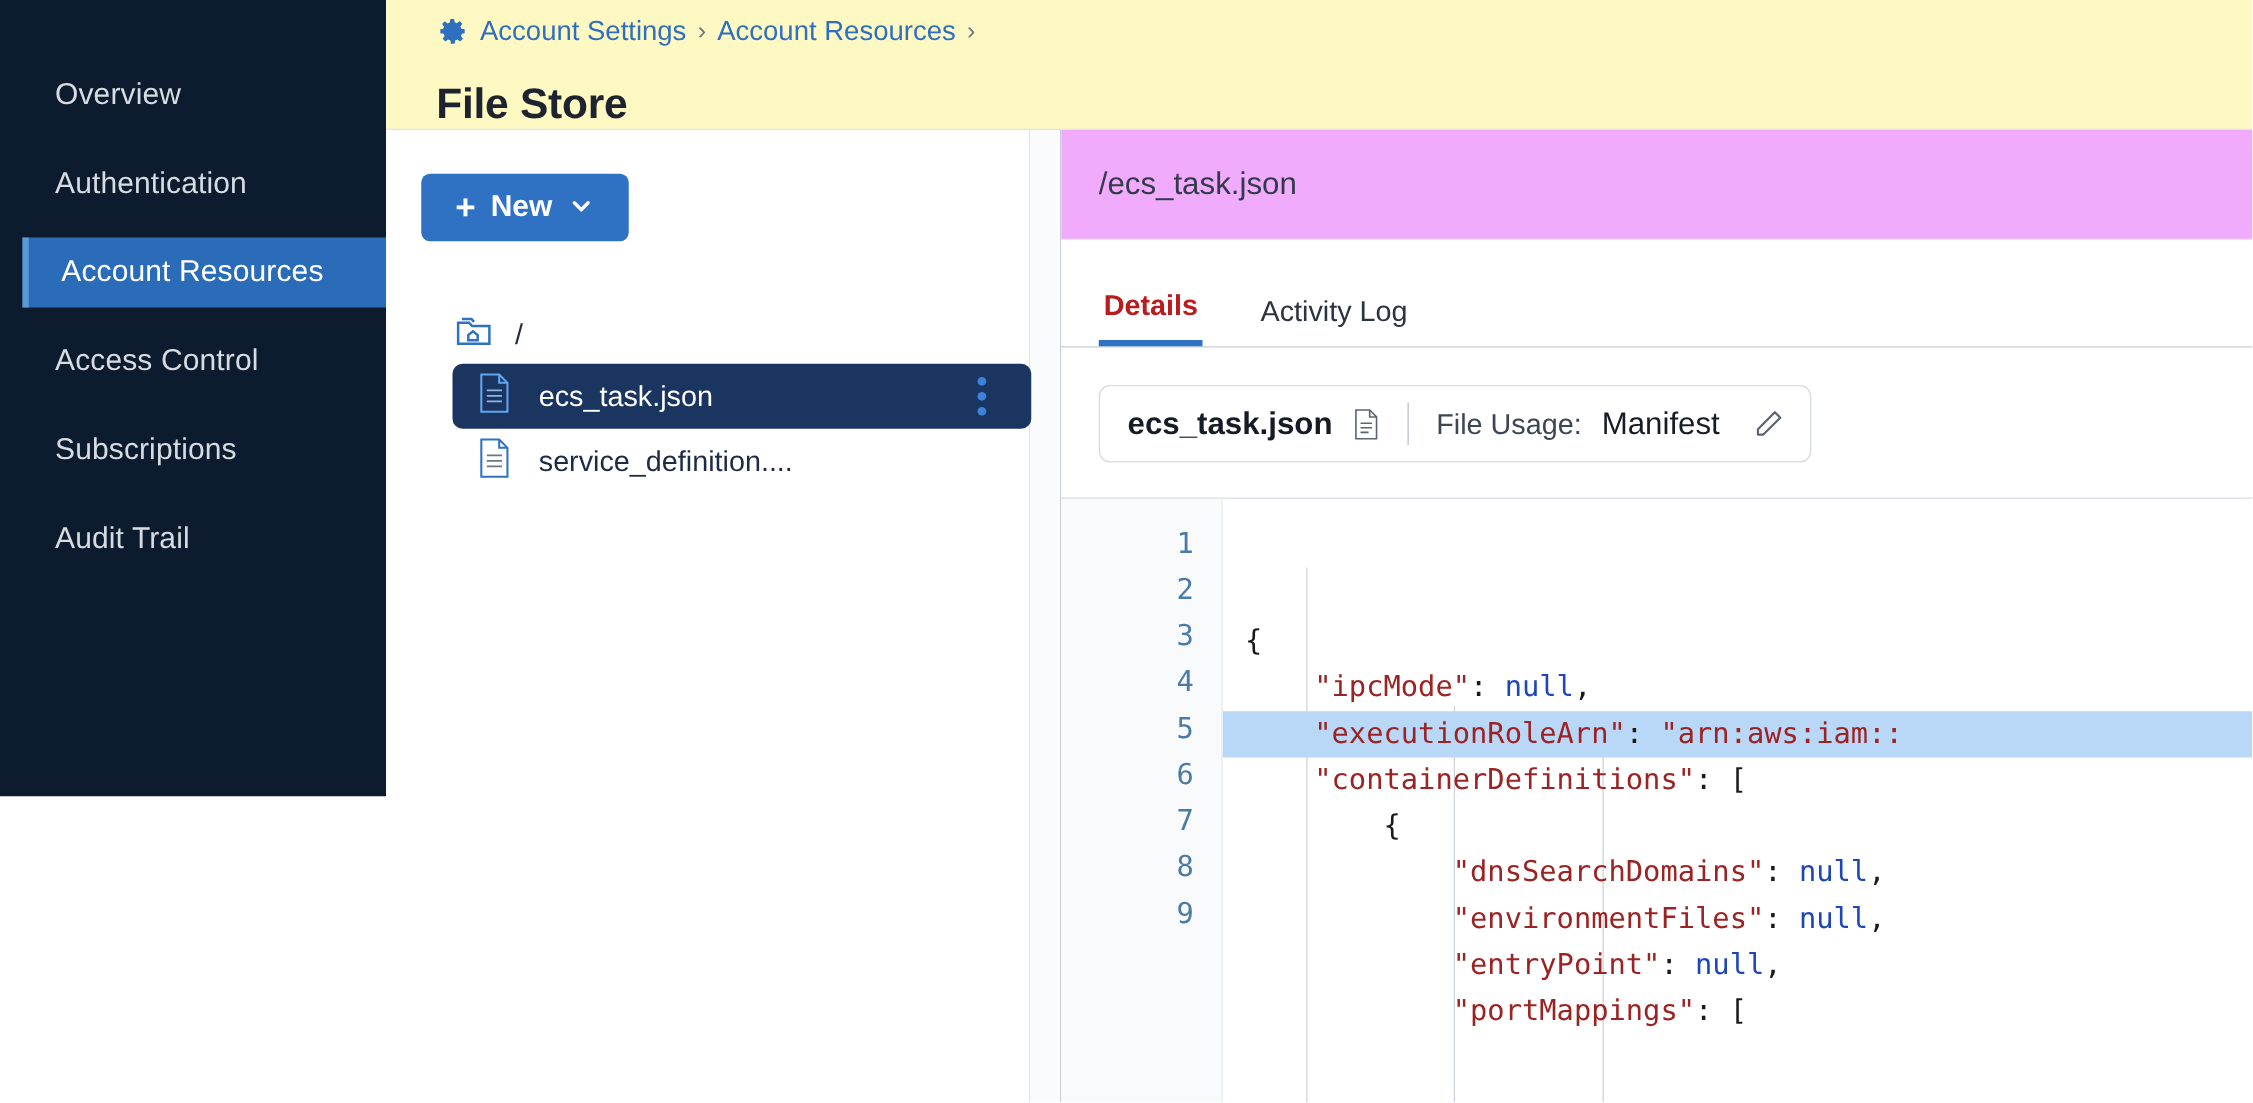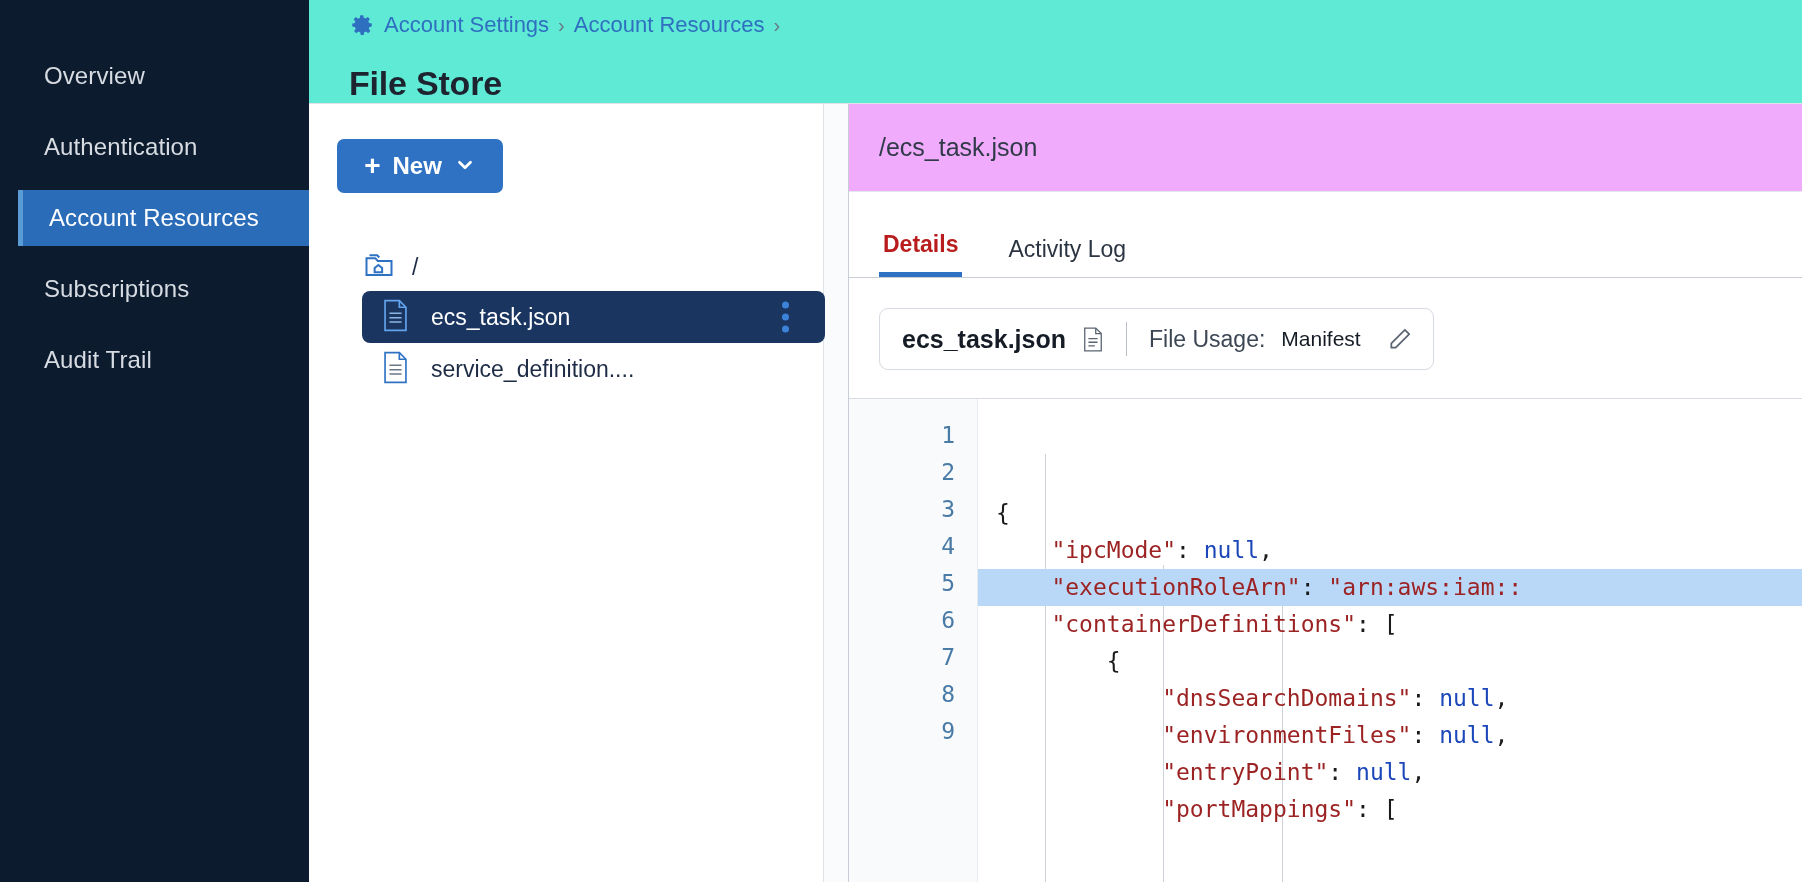--- a/index.html
+++ b/index.html
@@ -6,21 +6,21 @@
   html, body {
     width: 1802px; height: 882px;
     overflow: hidden;
     background: #ffffff;
     font-family: "Liberation Sans", sans-serif;
   }
   #app { position: relative; width: 1802px; height: 882px; display: flex; }
 
   
   .sidebar {
-    width: 309px; height: 882px;
+    width: 309px; height: 637px;
     background: #0d1b2e;
     flex: 0 0 309px;
     padding-top: 48px;
     position: relative;
   }
   .nav-item {
     height: 56px;
     display: flex; align-items: center;
     padding-left: 44px;
     color: #d7dce3;
@@ -41,21 +41,21 @@
 
   
   .main { flex: 1; height: 882px; position: relative; background: #fff; display: flex; flex-direction: column; }
 
   .topbar {
     height: 104px;
     flex: 0 0 104px;
     border-bottom: 1px solid #dfe3e8;
     padding-left: 40px;
     padding-top: 6px;
-    background: #5eead4;
+    background: #fef9c3;
   }
   .breadcrumb {
     display: flex; align-items: center; gap: 9px;
     height: 38px;
     font-size: 22px;
   }
   .gear-icon { width: 26px; height: 26px; display: inline-block; color: #2f6fc0; }
   .crumb-link { color: #2f6fc0; cursor: pointer; font-size: 22px; white-space: nowrap; }
   .crumb-sep { color: #6b7684; font-size: 20px; }
   .page-title {
@@ -144,21 +144,21 @@
     display: inline-flex; align-items: center; gap: 16px;
     height: 62px;
     border: 1px solid #d6dae1; border-radius: 9px;
     padding: 0 20px 0 22px;
     background: #fff;
   }
   .usage-name { font-size: 25px; font-weight: bold; color: #161c26; white-space: nowrap; }
   .doc-glyph { width: 22px; height: 27px; }
   .chip-divider { width: 1px; height: 34px; background: #b9bec7; margin: 0 6px; }
   .usage-label { font-size: 23px; color: #3c4654; white-space: nowrap; }
-  .usage-value { font-size: 21px; color: #161c26; white-space: nowrap; }
+  .usage-value { font-size: 25px; color: #161c26; white-space: nowrap; }
   .pencil { width: 26px; height: 26px; margin-left: 10px; cursor: pointer; }
 
   
   .editor {
     margin-top: 28px;
     flex: 1; min-height: 0;
     border-top: 1px solid #d8dce2;
     display: flex;
     overflow: hidden;
     font-family: "DejaVu Sans Mono", monospace;
@@ -200,20 +200,23 @@
   <nav class="sidebar">
     <div id="nav-list">
         <div class="nav-item">
           <span>Overview</span>
         </div>
         <div class="nav-item">
           <span>Authentication</span>
         </div>
         <div class="nav-item active">
           <span>Account Resources</span>
+        </div>
+        <div class="nav-item">
+          <span>Access Control</span>
         </div>
         <div class="nav-item">
           <span>Subscriptions</span>
         </div>
         <div class="nav-item">
           <span>Audit Trail</span>
         </div>
       </div>
   </nav>
 

